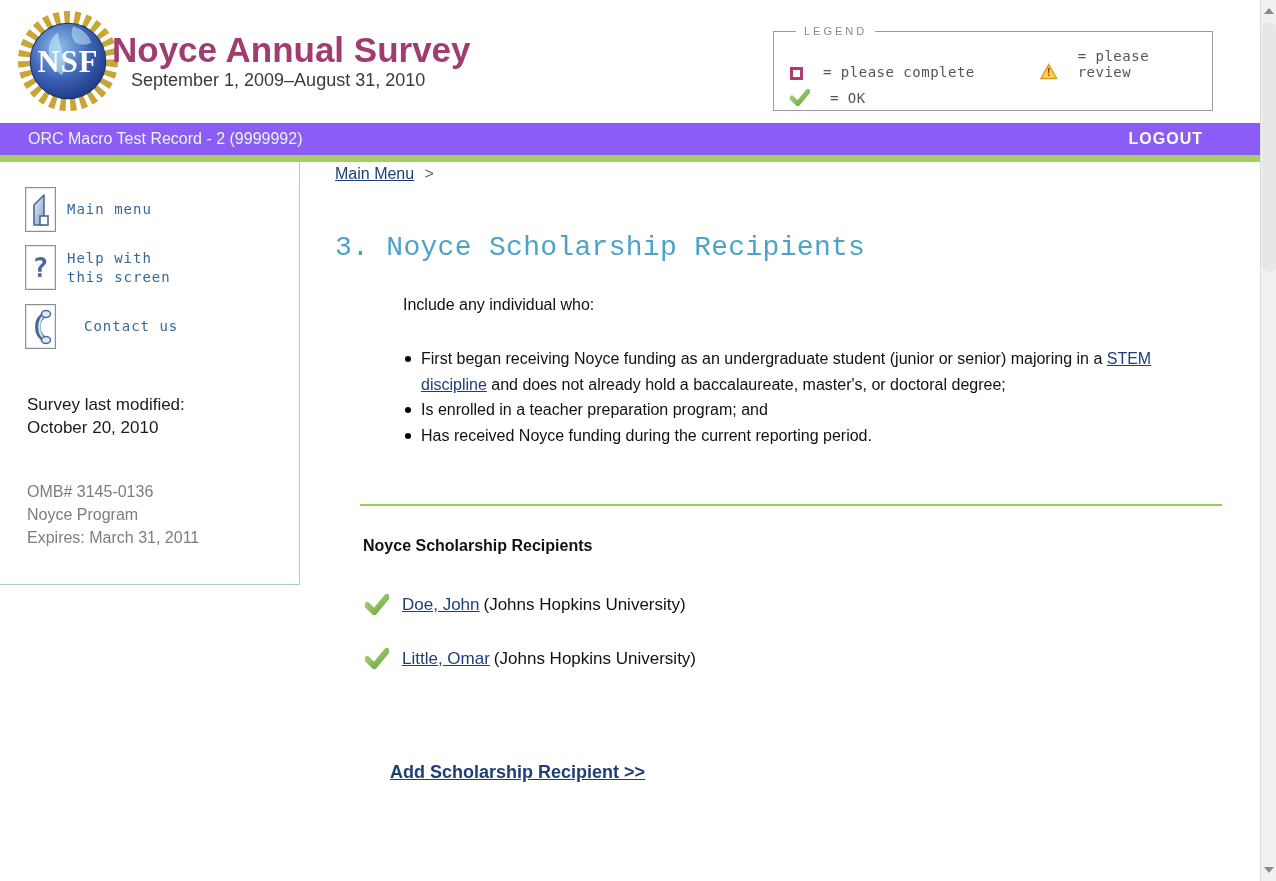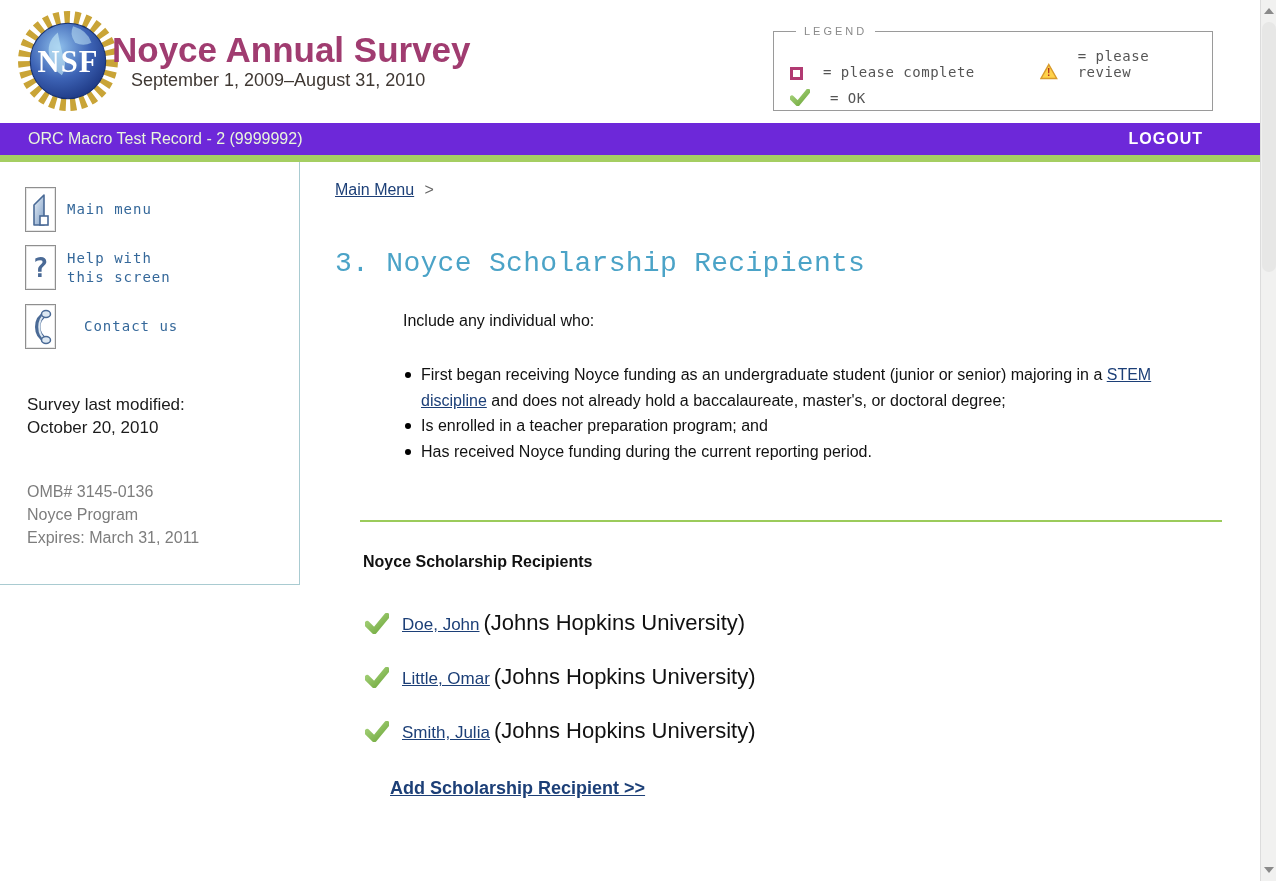--- a/index.html
+++ b/index.html
@@ -41,21 +41,21 @@
     font-family:"DejaVu Sans Mono", monospace;
     font-size:14px; letter-spacing:0.5px; color:#555;
   }
   .sq-icon {
     display:inline-block; width:13px; height:13px;
     border:3px solid #B13A72; background:#fff;
   }
   
   .topbar {
     position:absolute; left:0; top:123px; width:1260px; height:32px;
-    background:#6d28d9;
+    background:#8b5cf6;
   }
   .topbar-record {
     position:absolute; left:28px; top:0; line-height:32px;
     font-size:16px; color:#E9F6DC;
   }
   .topbar-logout {
     position:absolute; right:57px; top:0; line-height:32px;
     font-size:16px; font-weight:bold; color:#ffffff; letter-spacing:1px;
     text-decoration:none; cursor:pointer;
   }
@@ -88,21 +88,21 @@
   }
   .side-modified {
     position:absolute; left:27px; top:231px;
     font-size:17px; color:#1b1b1b; line-height:23px;
   }
   .side-omb {
     position:absolute; left:27px; top:318px;
     font-size:16px; color:#7d7d7d; line-height:23px;
   }
   
-  .main { position:absolute; left:335px; top:162px; width:925px; height:679px; }
+  .main { position:absolute; left:335px; top:146px; width:925px; height:679px; }
   .breadcrumb { position:absolute; left:0; top:19px; font-size:16px; }
   .breadcrumb a { color:#1C3F77; text-decoration:underline; cursor:pointer; }
   .breadcrumb .sep { color:#666; margin-left:6px; }
   .page-heading {
     position:absolute; left:0; top:86px;
     font-size:28px; font-weight:400; color:#4BA3C7; letter-spacing:0.3px;font-family:Liberation Mono, monospace;
   }
   .intro { position:absolute; left:28px; top:150px; font-size:16px; color:#111;margin-left:40px; }
   .bullet-list { position:absolute; left:69px; top:200px; width:812px; list-style:none; }
   .bullet-list li {
@@ -122,21 +122,21 @@
     background:#9BCB5B;
   }
   .list-title { position:absolute; left:28px; top:391px; font-size:16px; font-weight:bold; color:#111;text-align:center; }
   .recipient-row { position:absolute; left:30px; display:flex; align-items:center; gap:13px; }
   .recipient-row.r0 { top:448px; }
   .recipient-row.r1 { top:502px; }
   .recipient-row.r2 { top:556px; }
   .recipient-name {
     font-size:17px; color:#1C3F77; text-decoration:underline; cursor:pointer; padding-right:4px;
   }
-  .recipient-inst { font-size:22px; color:#111; }
+  .recipient-inst { font-size:17px; color:#111; }
   .add-link {
     position:absolute; left:55px; top:616px;
     font-size:18px; font-weight:bold; color:#1C3F77; text-decoration:underline; cursor:pointer;
   }
   
   .scrollbar {
     position:absolute; right:0; top:0; width:16px; height:881px;
     background:#f1f1f0; border-left:1px solid #dcdcdc;
   }
   .sb-arrow-up {
@@ -301,28 +301,20 @@
 
   <div class="recipient-row r1">
     <svg width="24" height="21" viewBox="0 0 22 19">
       <path d="M2 10 L8.5 16.5 L20 2.5" fill="none" stroke="url(#checkGrad)" stroke-width="5.5" stroke-linecap="round" stroke-linejoin="round"></path>
     </svg>
     <span>
       <a class="recipient-name">Little, Omar</a><span class="recipient-inst">(Johns Hopkins University)</span>
     </span>
   </div>
 
-  <div class="recipient-row r2">
-    <svg width="24" height="21" viewBox="0 0 22 19">
-      <path d="M2 10 L8.5 16.5 L20 2.5" fill="none" stroke="url(#checkGrad)" stroke-width="5.5" stroke-linecap="round" stroke-linejoin="round"></path>
-    </svg>
-    <span>
-      <a class="recipient-name">Smith, Julia</a><span class="recipient-inst">(Johns Hopkins University)</span>
-    </span>
-  </div>
 
   <a class="add-link">Add Scholarship Recipient &gt;&gt;</a>
 </div>
 
 <div class="scrollbar">
   <div class="sb-arrow-up"></div>
   <div class="sb-thumb"></div>
   <div class="sb-arrow-down"></div>
 </div>
 

